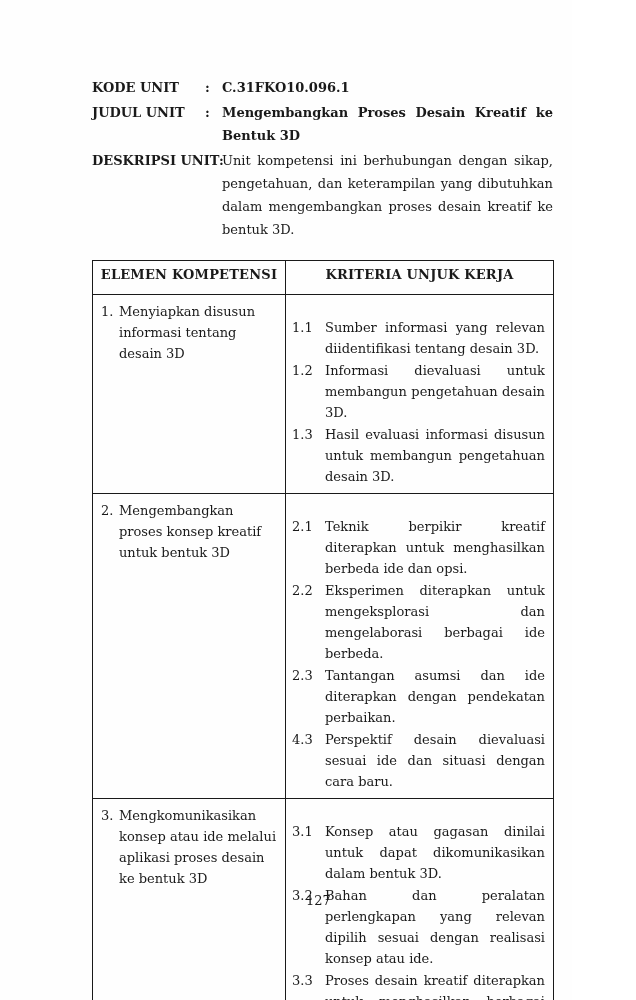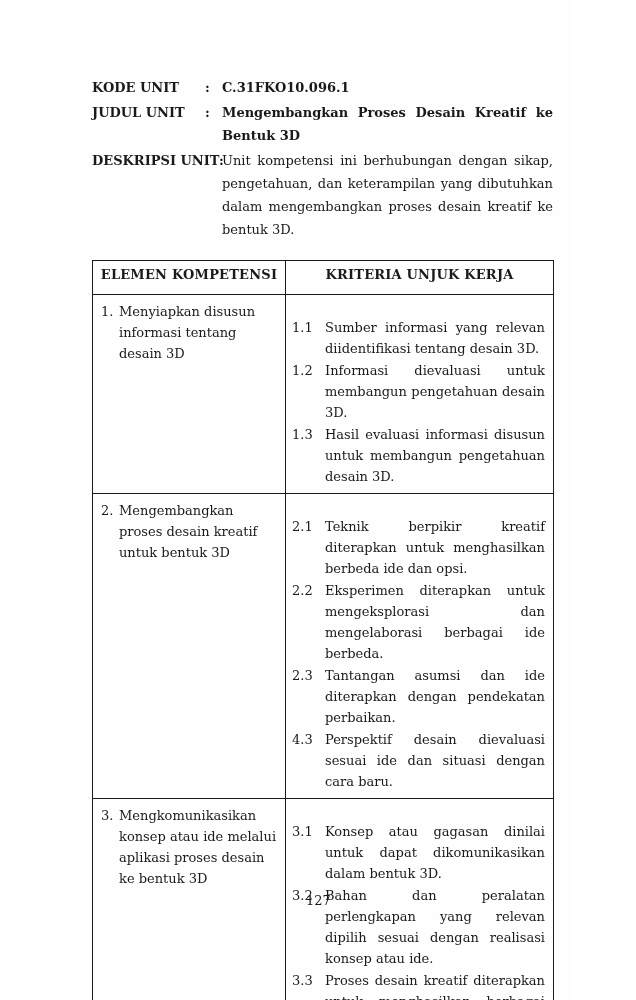--- a/index.html
+++ b/index.html
@@ -139,21 +139,21 @@
     <span class="num">1.3</span>
     <span class="txt">Hasil evaluasi informasi disusun untuk membangun pengetahuan desain 3D.</span>
   </div>
 </td>
   </tr>
 
   <tr>
     <td class="elem-cell">
       <div class="item">
         <span class="num">2.</span>
-        <span class="txt">Mengembangkan proses desain kreatif untuk bentuk 3D</span>
+        <span class="txt">Mengembangkan proses konsep kreatif untuk bentuk 3D</span>
       </div>
     </td>
     <td class="crit-cell">
   <div class="item crit">
     <span class="num">2.1</span>
     <span class="txt">Teknik berpikir kreatif  diterapkan untuk menghasilkan berbeda ide dan opsi.</span>
   </div>
 
   <div class="item crit">
     <span class="num">2.2</span>

